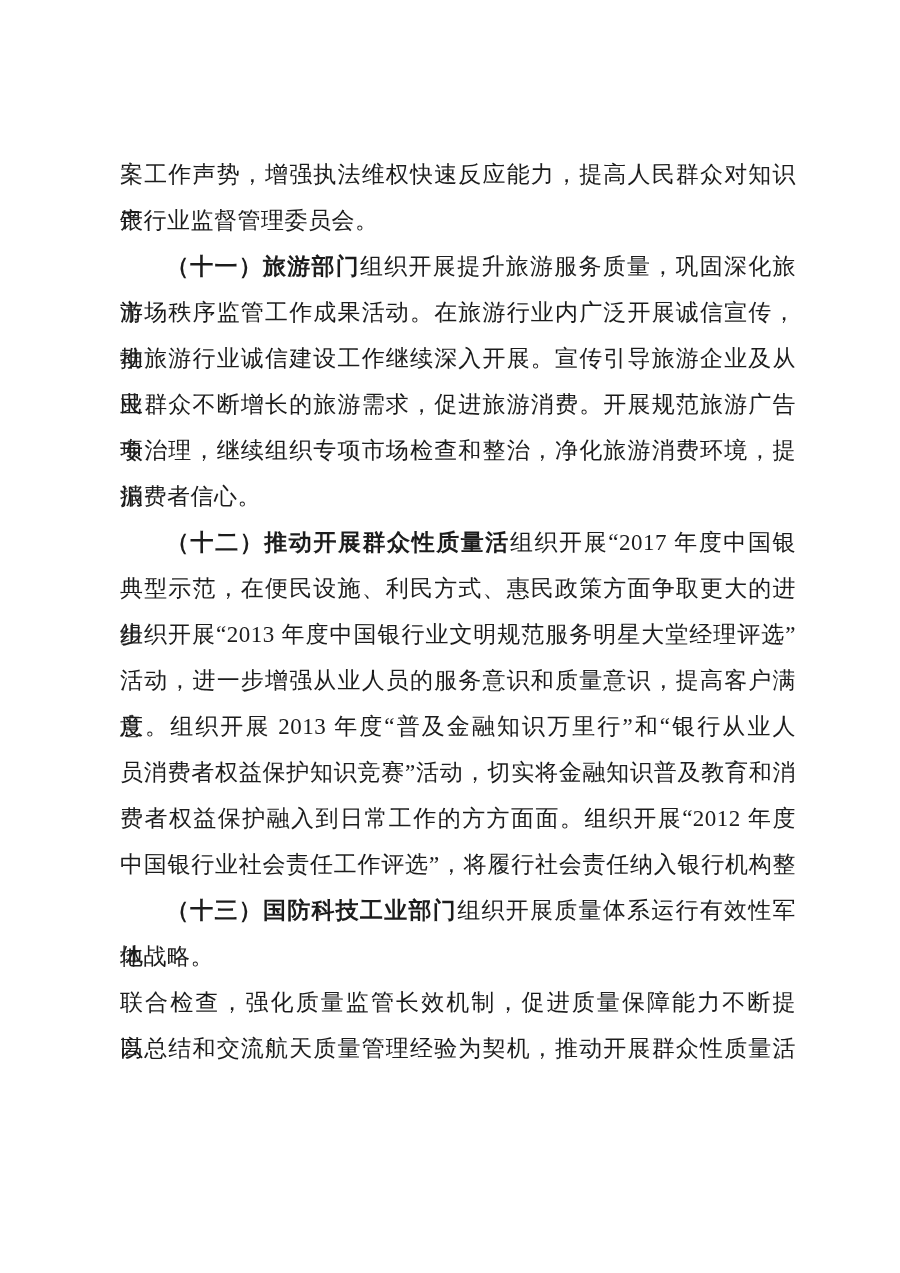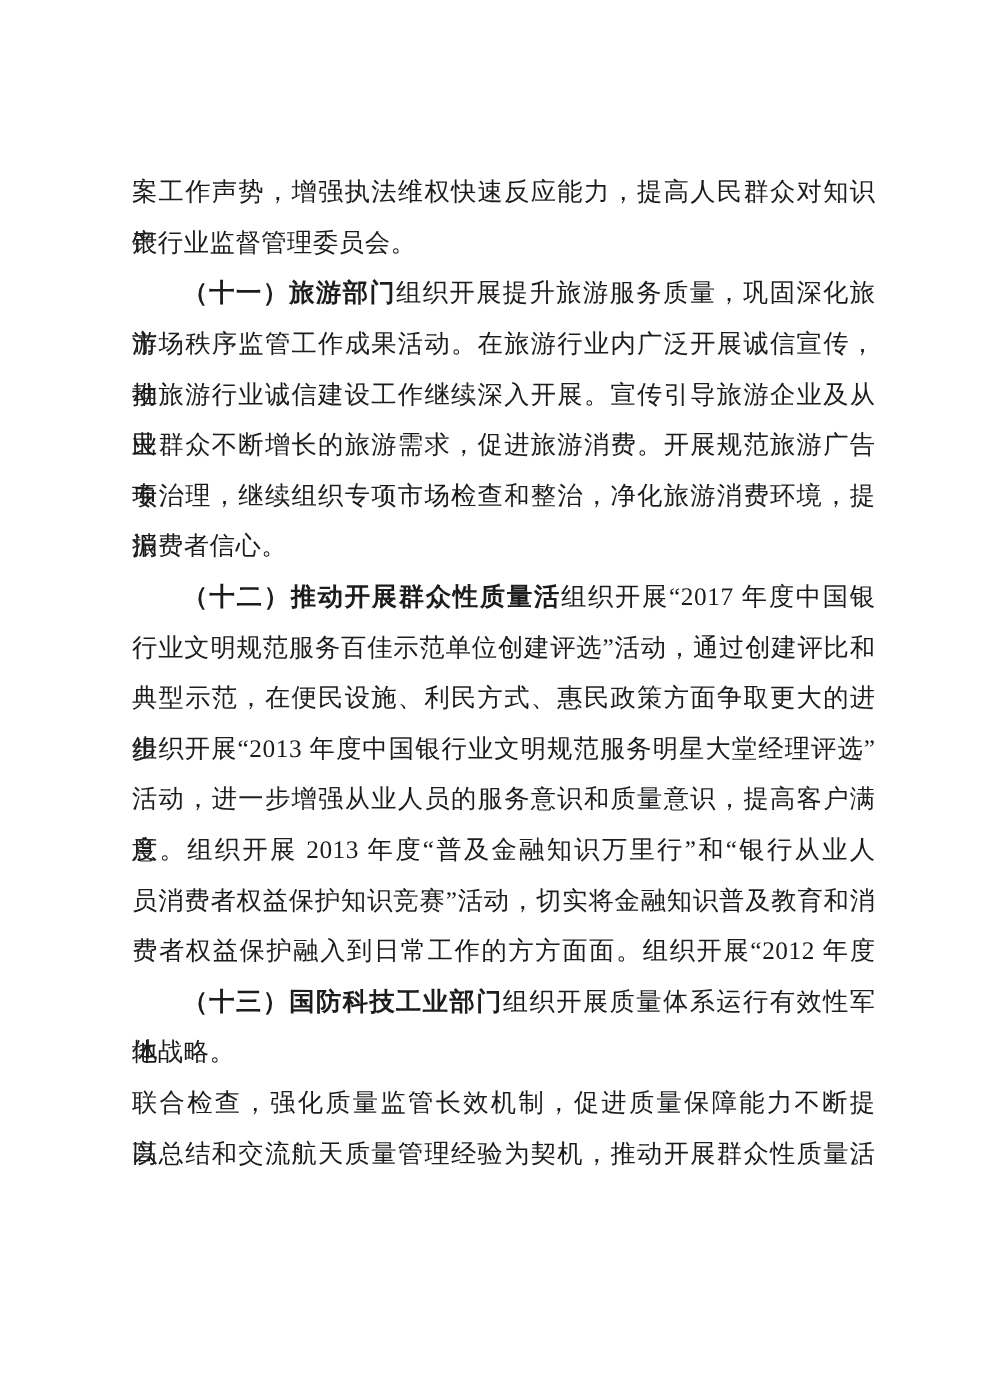--- a/index.html
+++ b/index.html
@@ -55,27 +55,27 @@
     <div class="line"><span class="lead"></span><span>银行业监督管理委员会。</span></div>
 
     <div class="line justify indent"><span class="lead">（十一）旅游部门</span><span>组织开展提升旅游服务质量，巩固深化旅游</span></div>
     <div class="line justify"><span class="lead"></span><span>市场秩序监管工作成果活动。在旅游行业内广泛开展诚信宣传，推</span></div>
     <div class="line justify"><span class="lead"></span><span>动旅游行业诚信建设工作继续深入开展。宣传引导旅游企业及从业</span></div>
     <div class="line justify"><span class="lead"></span><span>民群众不断增长的旅游需求，促进旅游消费。开展规范旅游广告专</span></div>
     <div class="line justify"><span class="lead"></span><span>项治理，继续组织专项市场检查和整治，净化旅游消费环境，提振</span></div>
     <div class="line"><span class="lead"></span><span>消费者信心。</span></div>
 
     <div class="line justify indent"><span class="lead">（十二）推动开展群众性质量活</span><span>组织开展“2017 年度中国银</span></div>
-    <div class="line justify"><span class="lead"></span><span>行业文明规范服务百佳示范单位创建评选”活动，通过创建评比和</span></div>
     <div class="line justify"><span class="lead"></span><span>典型示范，在便民设施、利民方式、惠民政策方面争取更大的进步。</span></div>
     <div class="line justify"><span class="lead"></span><span>组织开展“2013 年度中国银行业文明规范服务明星大堂经理评选”</span></div>
     <div class="line justify"><span class="lead"></span><span>活动，进一步增强从业人员的服务意识和质量意识，提高客户满意</span></div>
     <div class="line justify"><span class="lead"></span><span>度。组织开展 2013 年度“普及金融知识万里行”和“银行从业人</span></div>
     <div class="line justify"><span class="lead"></span><span>员消费者权益保护知识竞赛”活动，切实将金融知识普及教育和消</span></div>
     <div class="line justify"><span class="lead"></span><span>费者权益保护融入到日常工作的方方面面。组织开展“2012 年度</span></div>
+    <div class="line justify"><span class="lead"></span><span>中国银行业社会责任工作评选”，将履行社会责任纳入银行机构整</span></div>
     <div class="line justify indent"><span class="lead">（十三）国防科技工业部门</span><span>组织开展质量体系运行有效性军地</span></div>
 
     <div class="line"><span class="lead"></span><span>体战略。</span></div>
     <div class="line justify"><span class="lead"></span><span>联合检查，强化质量监管长效机制，促进质量保障能力不断提高。</span></div>
     <div class="line justify"><span class="lead"></span><span>以总结和交流航天质量管理经验为契机，推动开展群众性质量活</span></div>
 
   </div>
 </div>
 
 </body></html>

